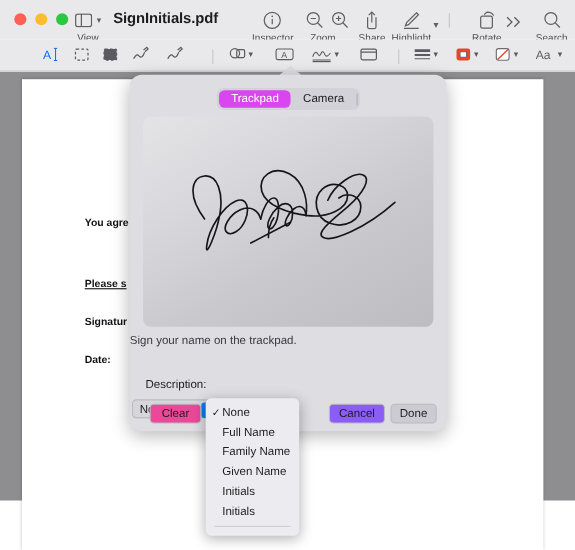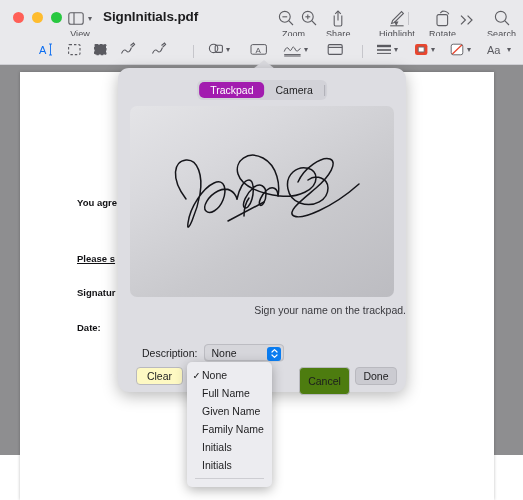--- a/index.html
+++ b/index.html
@@ -44,21 +44,21 @@
     display: flex; flex-direction: column;
   }
   .doc-title { font-size: 13.5px; font-weight: bold; color: #1d1d1f; letter-spacing: -.1px; }
   .doc-sub { font-size: 9.5px; color: #4d4d52; margin-top: 1px; }
 
   .tb-inspector { left: 229px; top: 8px; }
   .tb-zoomout   { left: 278px; top: 8px; }
   .tb-zoomin    { left: 301px; top: 8px; }
   .tb-zoomlabel { position: absolute; left: 282px; top: 29px; font-size: 9px; color: #4d4d52; }
   .tb-share     { left: 326px; top: 8px; }
-  .tb-highlight { left: 379px; top: 8px; }
+  .tb-highlight { left: 356px; top: 8px; }
   .tb-hl-chev   { position: absolute; left: 394px; top: 12px; }
   .tb-divider-v { position: absolute; width: 1px; height: 13px; background: #c3c3c8; }
   .tb-rotate    { left: 429px; top: 8px; }
   .tb-more      { left: 459px; top: 10px; }
   .tb-search    { left: 487px; top: 8px; }
 
   
   .toolbar2 {
     position: absolute; left: 0; top: 36px; width: 523px; height: 29px;
     background: #e9e9ec;
@@ -119,41 +119,41 @@
     background: #d2d2d8;
     border-radius: 6px;
     padding: 2px;
   }
   .tab {
     font-size: 10.5px; color: #1d1d1f;
     padding: 3px 11px; border-radius: 5px;
     white-space: nowrap; line-height: 1;
   }
   .tab.active {
-    background: #a21caf; color: #ffffff; font-weight: normal;
+    background: #d946ef; color: #ffffff; font-weight: normal;
   }
   .tab-sep { width: 1px; height: 11px; background: #aeaeb4; }
 
   .sigpad {
     position: absolute; left: 12px; top: 38px;
     width: 264px; height: 191px;
     border-radius: 7px;
     background: linear-gradient(150deg, #e4e4e7 0%, #d9d9dd 28%, #c9c9cd 62%, #bcbcc1 100%);
     overflow: hidden;
   }
   .sigpad svg { position: absolute; left: 0; top: 0; }
 
   .sig-hint {
     position: absolute; left: 0; top: 236px; width: 288px;
-    text-align: right; font-size: 10.5px; color: #39393e;
+    text-align: left; font-size: 10.5px; color: #39393e;
   }
 
   .desc-row {
-    position: absolute; left: 24px; top: 276px;
-    display: flex; align-items: center; gap: 7px;
+    position: absolute; left: 2px; top: 276px;
+    display: flex; align-items: center; gap: 7px; flex-direction: column;
   }
   .desc-label { font-size: 10.5px; color: #1d1d1f; }
   .popbtn {
     position: relative;
     width: 80px; height: 17px;
     background: #d6d6db;
     border: .5px solid #bcbcc2;
     border-radius: 4px;
     display: flex; align-items: center;
     box-shadow: 0 .5px .5px rgba(0,0,0,.12);
@@ -165,28 +165,28 @@
     background: #0a7cf0; border-radius: 3px;
     display: flex; flex-direction: column;
     align-items: center; justify-content: center;
     line-height: 0;
   }
   .popbtn-ind svg { display:block; }
 
   .clear-btn {
     position: absolute; left: 18px; top: 299px;
     width: 47px; height: 18px;
-    background: #fef9c3; border: .5px solid #b9b9bf; border-radius: 4px;
+    background: #ec4899; border: .5px solid #b9b9bf; border-radius: 4px;
     display: flex; align-items: center; justify-content: center;
     font-size: 10.5px; color: #1d1d1f;
   }
   .cancel-btn {
     position: absolute; left: 181px; top: 299px;
-    width: 51px; height: 28px;
-    background: #4d7c0f; border: .5px solid #b9b9bf; border-radius: 4px;
+    width: 51px; height: 18px;
+    background: #8b5cf6; border: .5px solid #b9b9bf; border-radius: 4px;
     display: flex; align-items: center; justify-content: center;
     font-size: 10.5px; color: #1d1d1f;
   }
   .done-btn {
     position: absolute; left: 237px; top: 299px;
     width: 42px; height: 18px;
     background: #cbcbd1; border: .5px solid #b9b9bf; border-radius: 4px;
     display: flex; align-items: center; justify-content: center;
     font-size: 10.5px; color: #1d1d1f;
   }
@@ -240,20 +240,30 @@
       </svg>
       <span style="font-size:8px;color:#5e5e63;margin-left:4px;">▾</span>
     </div>
     <div class="tb-label">View</div>
   </div>
 
   <div class="doc-title-wrap">
     <div class="doc-title">SignInitials.pdf</div>
   </div>
 
+  <div class="tb-item tb-inspector">
+    <div class="tb-glyph">
+      <svg width="17" height="17" viewBox="0 0 17 17" fill="none" stroke="#5e5e63" stroke-width="1.1">
+        <circle cx="8.5" cy="8.5" r="7.3"></circle>
+        <line x1="8.5" y1="7.2" x2="8.5" y2="12"></line>
+        <circle cx="8.5" cy="4.9" r="0.75" fill="#5e5e63" stroke="none"></circle>
+      </svg>
+    </div>
+    <div class="tb-label">Inspector</div>
+  </div>
 
   <div class="tb-item tb-zoomout">
     <div class="tb-glyph">
       <svg width="16" height="16" viewBox="0 0 16 16" fill="none" stroke="#5e5e63" stroke-width="1.1">
         <circle cx="6.8" cy="6.8" r="5.4"></circle>
         <line x1="10.7" y1="10.7" x2="15" y2="15"></line>
         <line x1="4.4" y1="6.8" x2="9.2" y2="6.8"></line>
       </svg>
     </div>
   </div>
@@ -508,25 +518,25 @@
     <div class="menu-item">
       <span class="menu-check">✓</span>
       <span>None</span>
     </div>
     <div class="menu-item">
       <span class="menu-check"></span>
       <span>Full Name</span>
     </div>
     <div class="menu-item">
       <span class="menu-check"></span>
-      <span>Given Name</span>
+      <span>Family Name</span>
     </div>
     <div class="menu-item">
       <span class="menu-check"></span>
-      <span>Family Name</span>
+      <span>Given Name</span>
     </div>
     <div class="menu-item">
       <span class="menu-check"></span>
       <span>Initials</span>
     </div>
     <div class="menu-item">
       <span class="menu-check"></span>
       <span>Initials</span>
     </div>
     <div class="menu-sep"></div>

